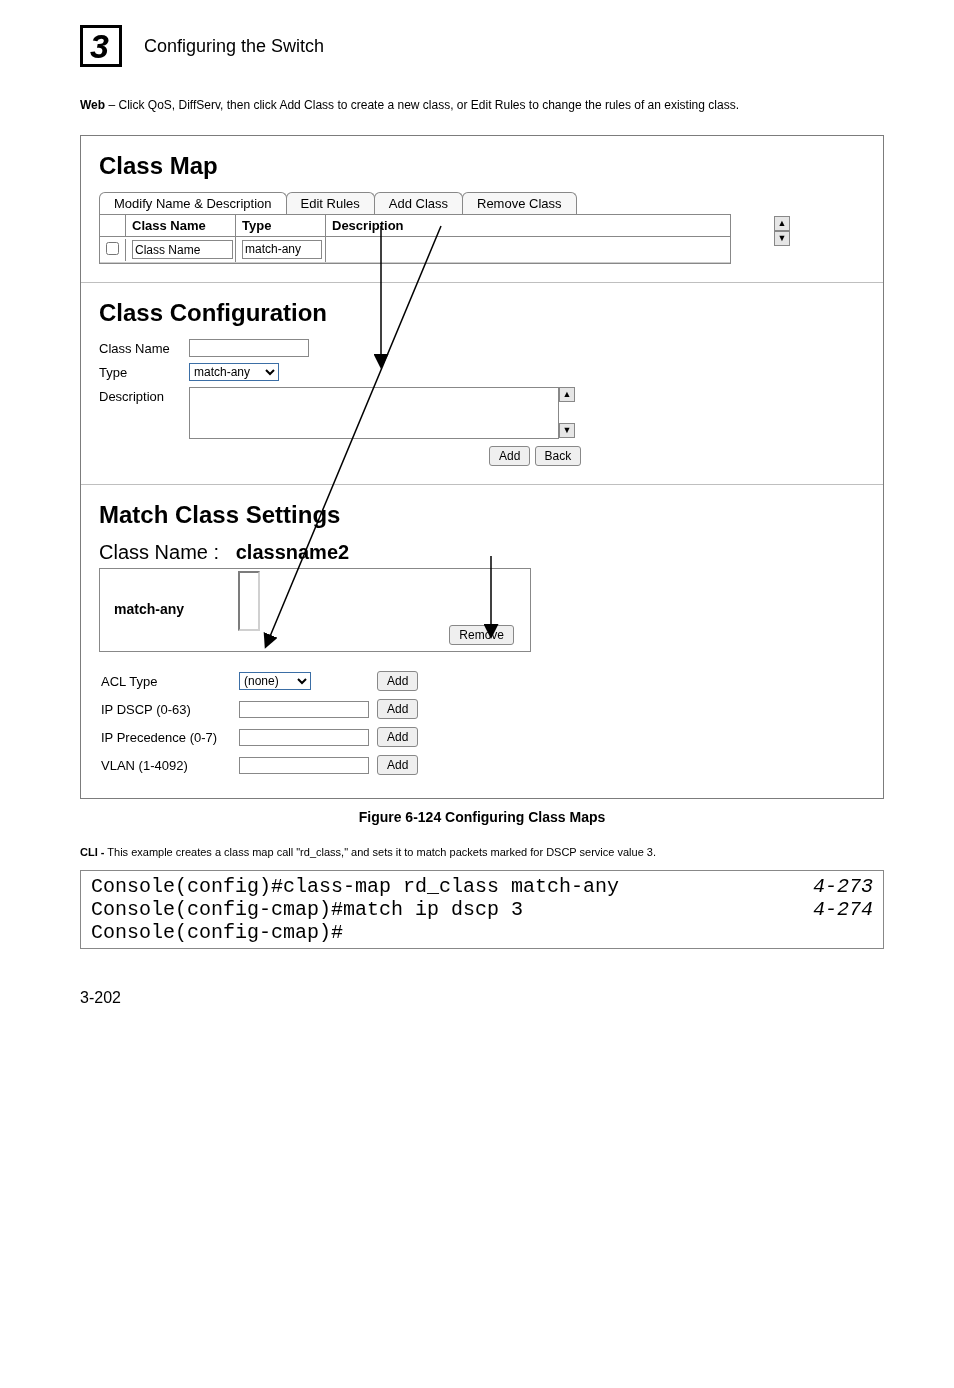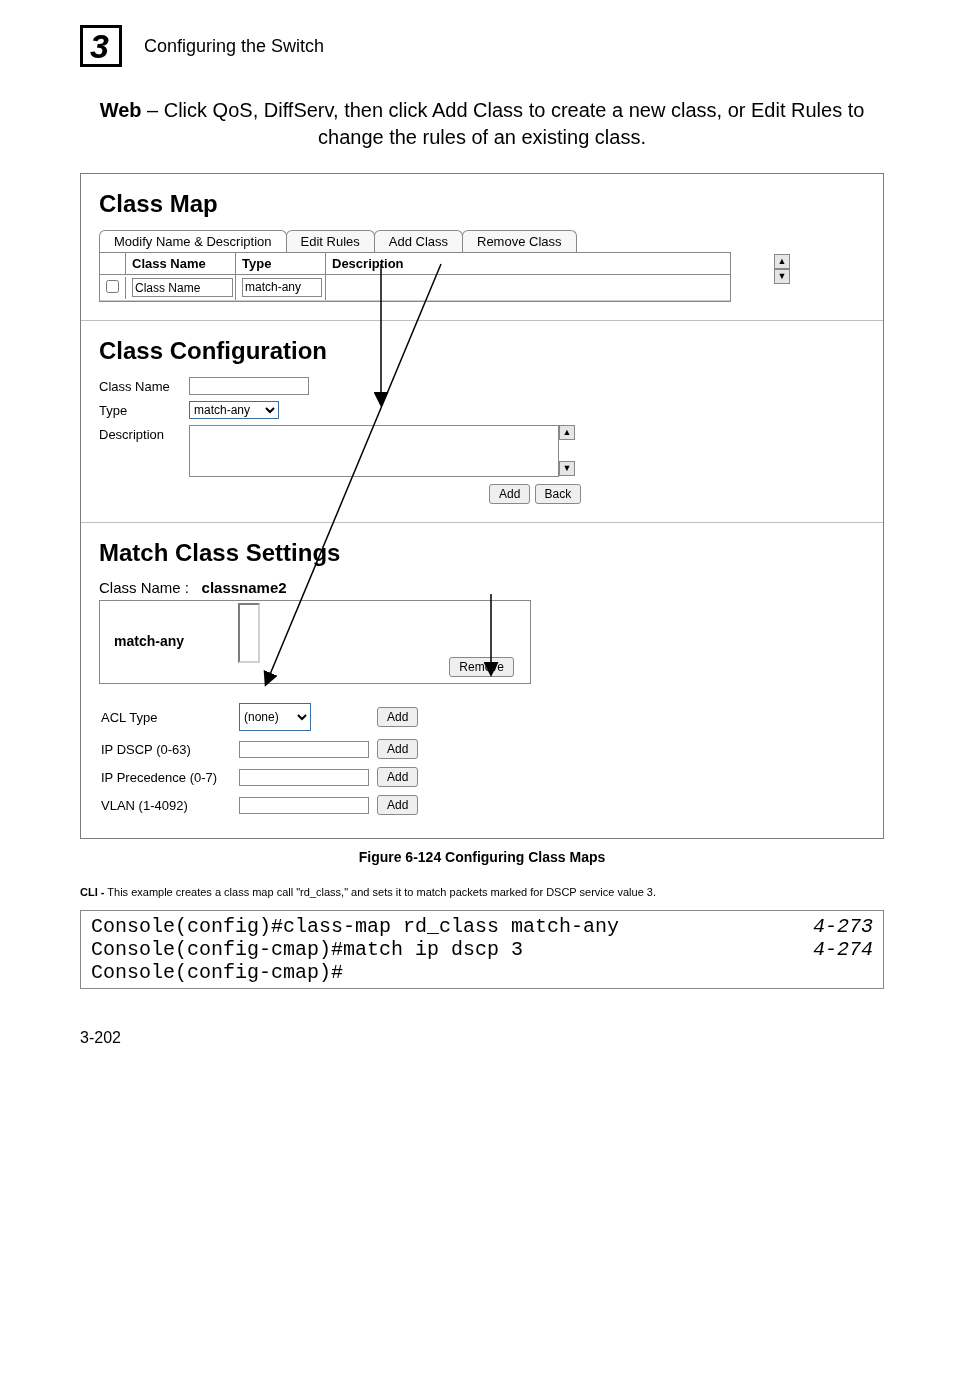--- a/index.html
+++ b/index.html
@@ -32,23 +32,22 @@
     font-family: "Arial Black", Arial, sans-serif;
     font-style: italic;
     box-sizing: border-box;
     padding-right:3px;
   }
   .header-title {
     font-size: 18px;
   }
   .intro {
     margin: 4px 0 22px 0;
-    font-size: 20px;
+    font-size: 12px;
     line-height: 1.35;
-    text-align: center;
   }
   .intro b { font-weight: bold; }
   .ui-screenshot {
     border: 1px solid #7c7c7c;
     padding: 0;
     margin-bottom: 0;
     position: relative;
     background:#fff;
   }
   .panel {
@@ -143,21 +142,21 @@
   .btn {
     display:inline-block;
     border:1px solid #888;
     background:#efefef;
     font-size:12px;
     padding:2px 9px;
     border-radius:3px;
     cursor:pointer;
   }
   
-  .mcs-name { font-size:15px; margin:6px 0 4px 0;}
+  .mcs-name { font-size:20px; margin:6px 0 4px 0;}
   .mcs-name b { font-weight: bold;}
   .mcs-box {
     border:1px solid #888;
     width: 430px;
     height: 82px;
     position: relative;
     margin-bottom: 14px;
     font-size:13px;
   }
   .mcs-listbox {
@@ -169,21 +168,21 @@
   }
   .mcs-remove {
     position:absolute; right: 16px; bottom: 6px;
   }
   .mcs-table { font-size:13px; }
   .mcs-table tr td { padding: 3px 6px 3px 0; vertical-align: middle;}
   .mcs-input {
     border:1px solid #888; height:17px; width:130px; font-size:12px; box-sizing:border-box; padding:0 2px;
   }
   .mcs-select {
-    border:1px solid #3b6ea5; height:28px; width:72px; font-size:12px; background:#fff;
+    border:1px solid #3b6ea5; height:18px; width:72px; font-size:12px; background:#fff;
   }
   
   svg.arrows {
     position:absolute; left:0; top:0; pointer-events:none;
   }
   .figure-caption {
     text-align:center;
     font-size:14px;
     font-weight:bold;
     margin: 10px 0 20px 0;

